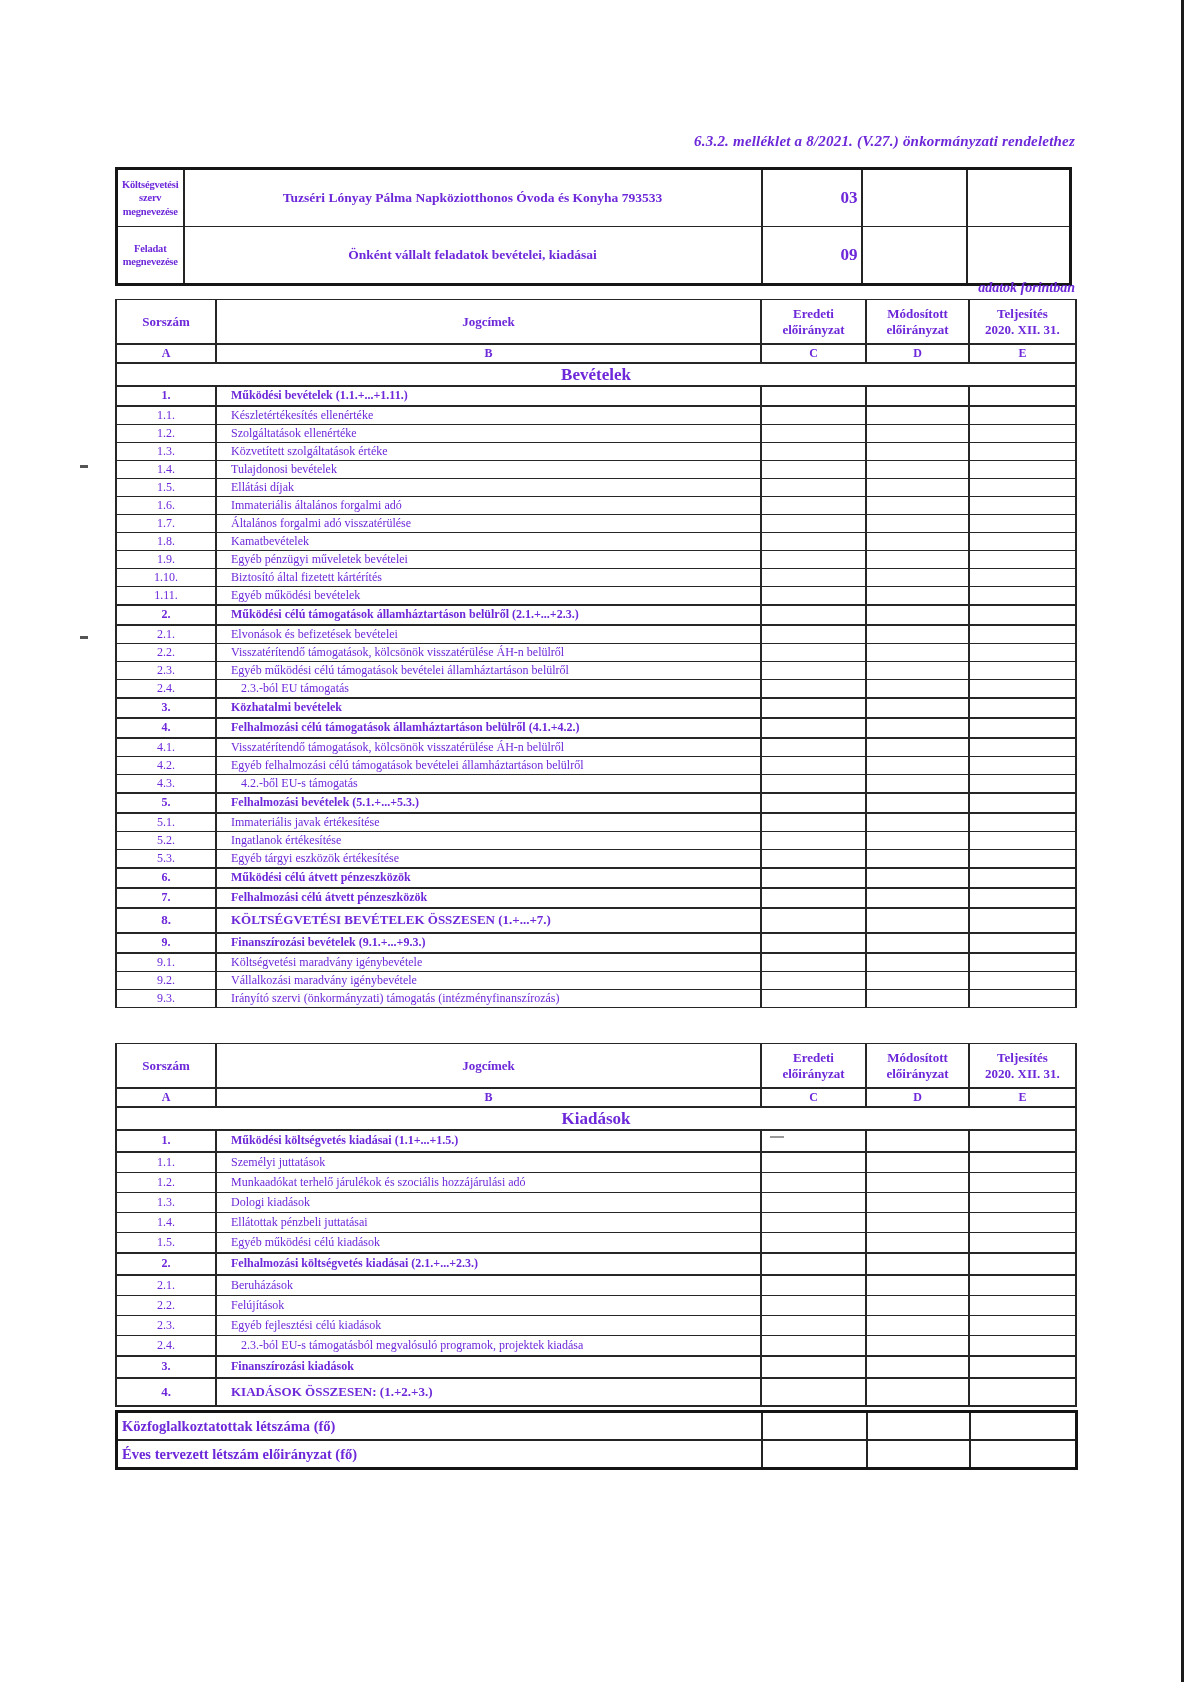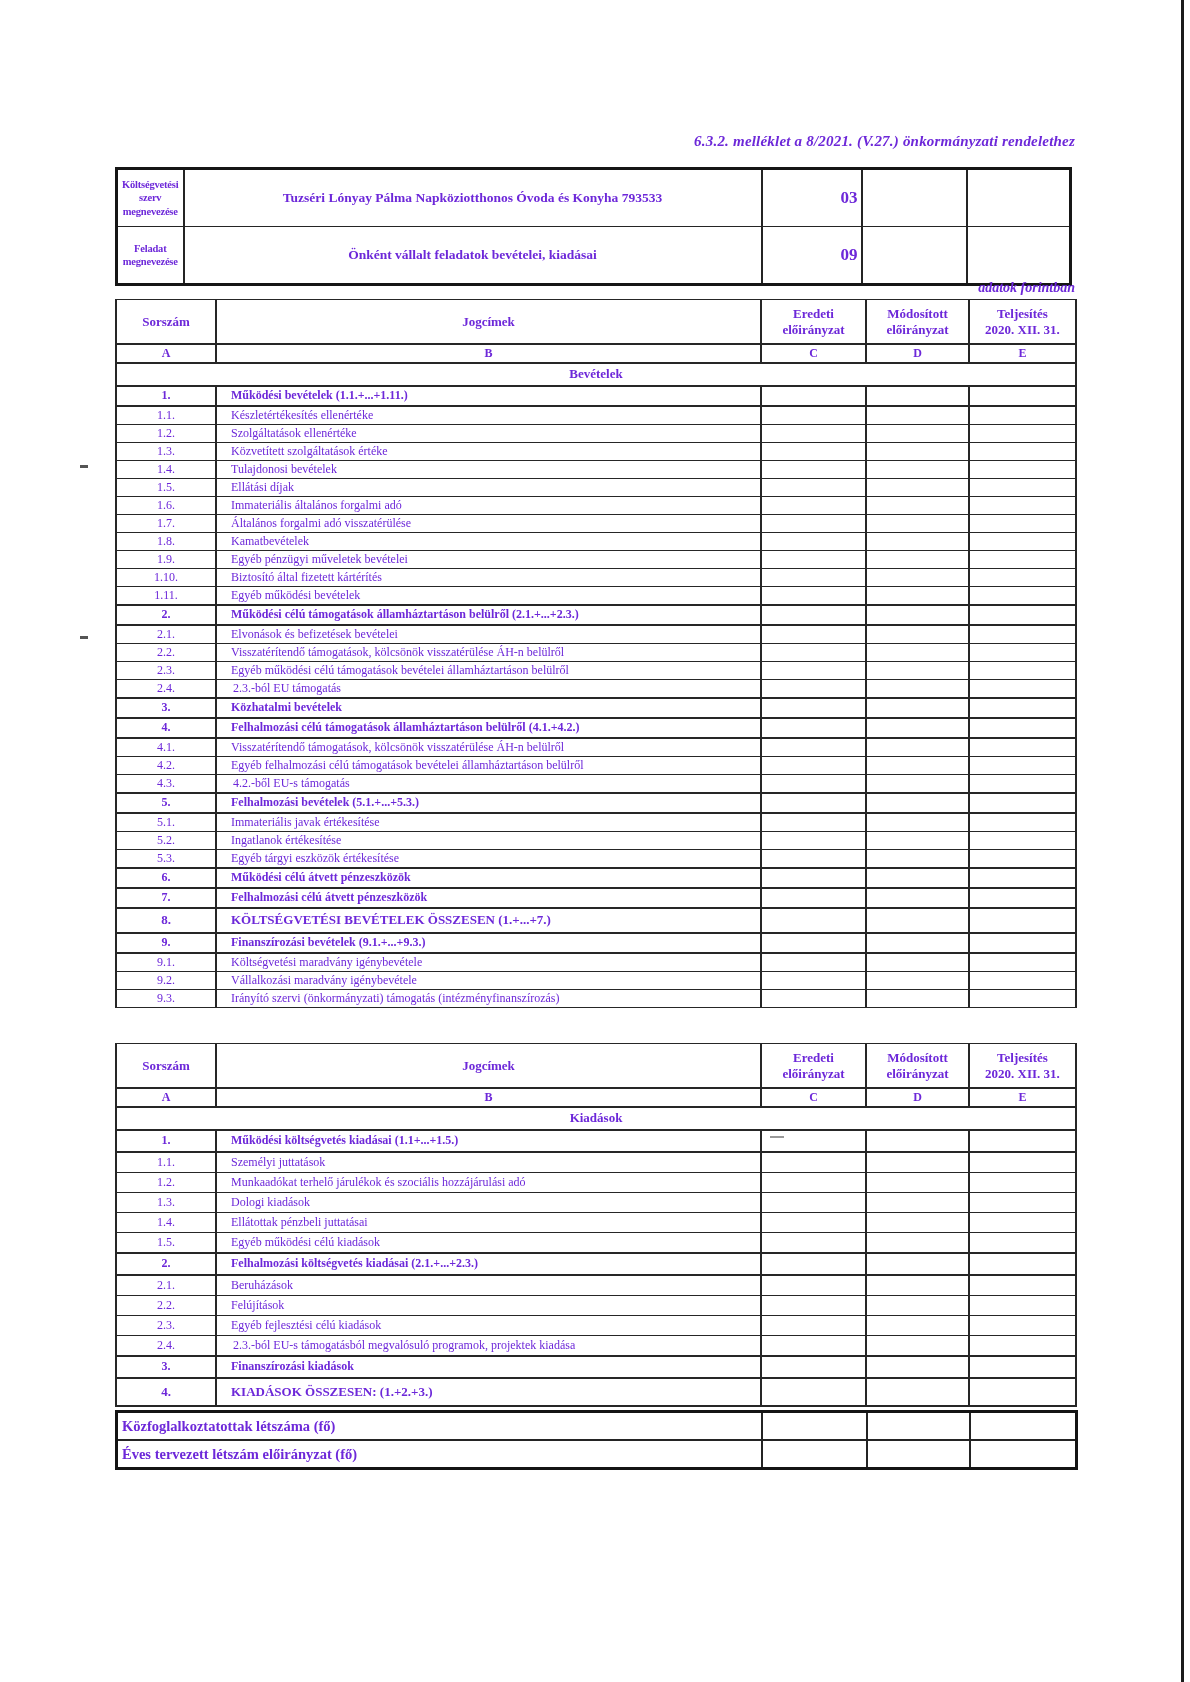--- a/index.html
+++ b/index.html
@@ -26,28 +26,28 @@
               font-size:14px;font-weight:bold;font-style:italic;}
 
   
   .grid{width:960px;border:1px solid #d946ef;}
   .grid td,.grid th{border:1px solid #262626;border-left-width:2px;border-right-width:2px;
                     padding:0 3px;vertical-align:middle;font-size:12px;line-height:1.12;
                     overflow:hidden;white-space:nowrap;}
   .grid th{font-weight:bold;text-align:center;border-bottom-width:2px;}
   .grid th.hmain{height:43px;font-size:13px;line-height:1.2;}
   .grid tr.letters td{height:17px;text-align:center;font-weight:bold;border-bottom-width:2px;}
-  .grid tr.band td{height:21px;text-align:center;font-weight:bold;font-size:13px;
+  .grid tr.band td{height:21px;text-align:center;font-weight:bold;font-size:17px;
                    border-top-width:2px;border-bottom-width:2px;}
   .grid td.num{text-align:center;}
   .grid td.label{text-align:left;padding-left:14px;border-left-width:1px;}
   .grid tr.item td{height:17px;}
   .grid tr.section td{height:18px;font-weight:bold;border-top-width:2px;border-bottom-width:2px;}
   .grid tr.total td{height:23px;font-weight:bold;font-size:13px;border-top-width:2px;border-bottom-width:2px;}
-  .grid tr.indent td.label{padding-left:16px;}
+  .grid tr.indent td.label{padding-left:24px;}
   #revenues{position:absolute;top:299px;left:0;}
   #expenses{position:absolute;top:1043px;left:0;}
   #expenses tr.item td{height:19px;}
   #expenses tr.section td{height:20px;}
   #expenses tr.total td{height:26px;}
 
   
   .foot{position:absolute;top:1410px;left:0;width:960px;border:3px solid #141414;}
   .foot td{border:2px solid #242424;height:26px;padding:0 4px;font-weight:bold;font-size:14.5px;
            white-space:nowrap;overflow:hidden;}

